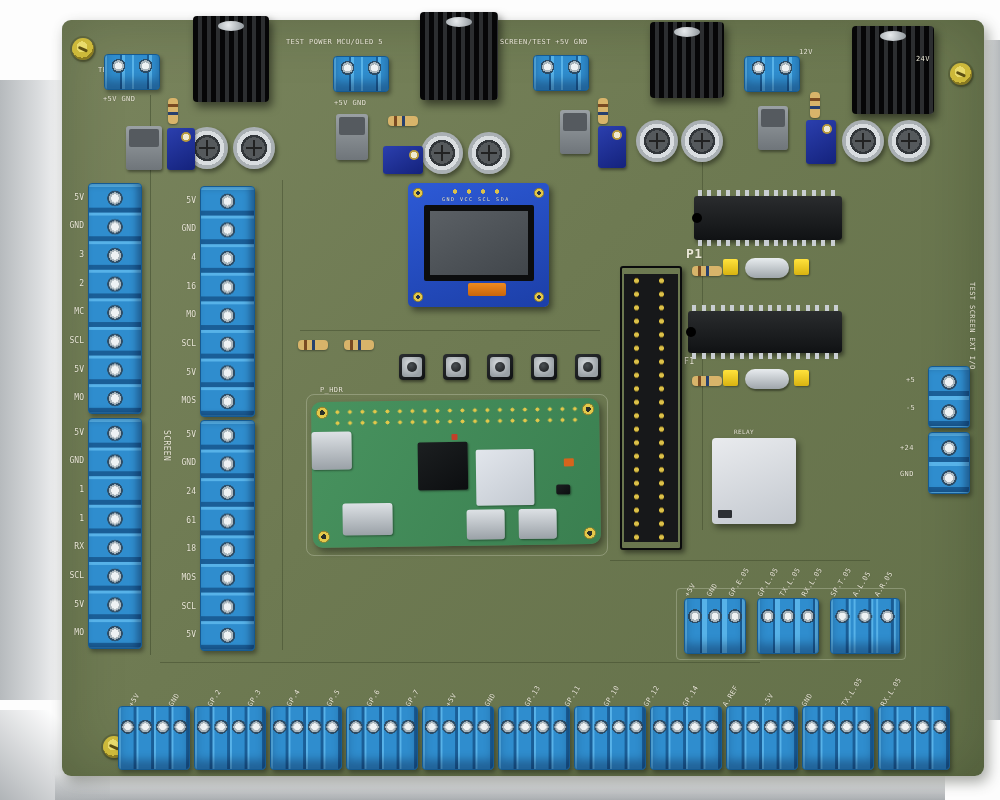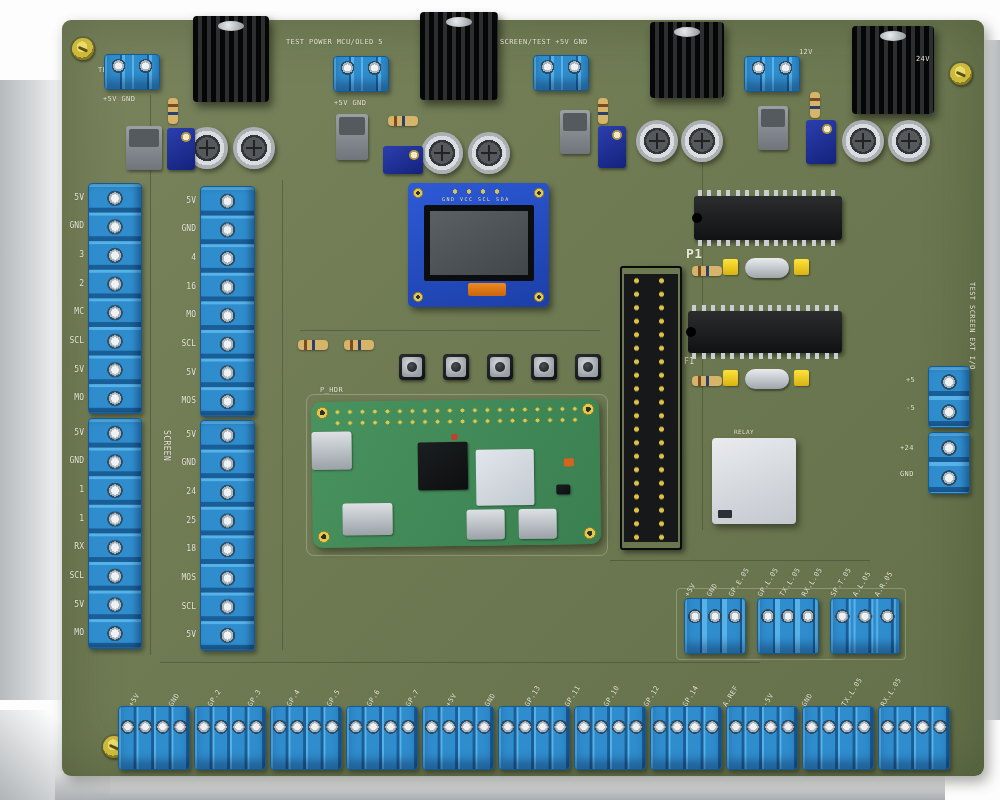--- a/index.html
+++ b/index.html
@@ -268,21 +268,21 @@
     <span>SCL</span>
     <span>5V</span>
     <span>MO</span>
   </div>
   <div class="tb-v" style="left:88px;top:418px;width:52px;height:229px;"></div>
 
   <div class="lgrid" style="left:170px;top:420px;width:26px;height:229px;">
     <span>5V</span>
     <span>GND</span>
     <span>24</span>
-    <span>25</span>
+    <span>61</span>
     <span>18</span>
     <span>MOS</span>
     <span>SCL</span>
     <span>5V</span>
   </div>
   <div class="tb-v" style="left:200px;top:420px;width:53px;height:229px;"></div>
 
   <span class="lbl rot" style="left:690px;top:590px;">+5V</span>
   <span class="lbl rot" style="left:712px;top:590px;">GND</span>
   <span class="lbl rot" style="left:734px;top:590px;">GP.E.05</span>

